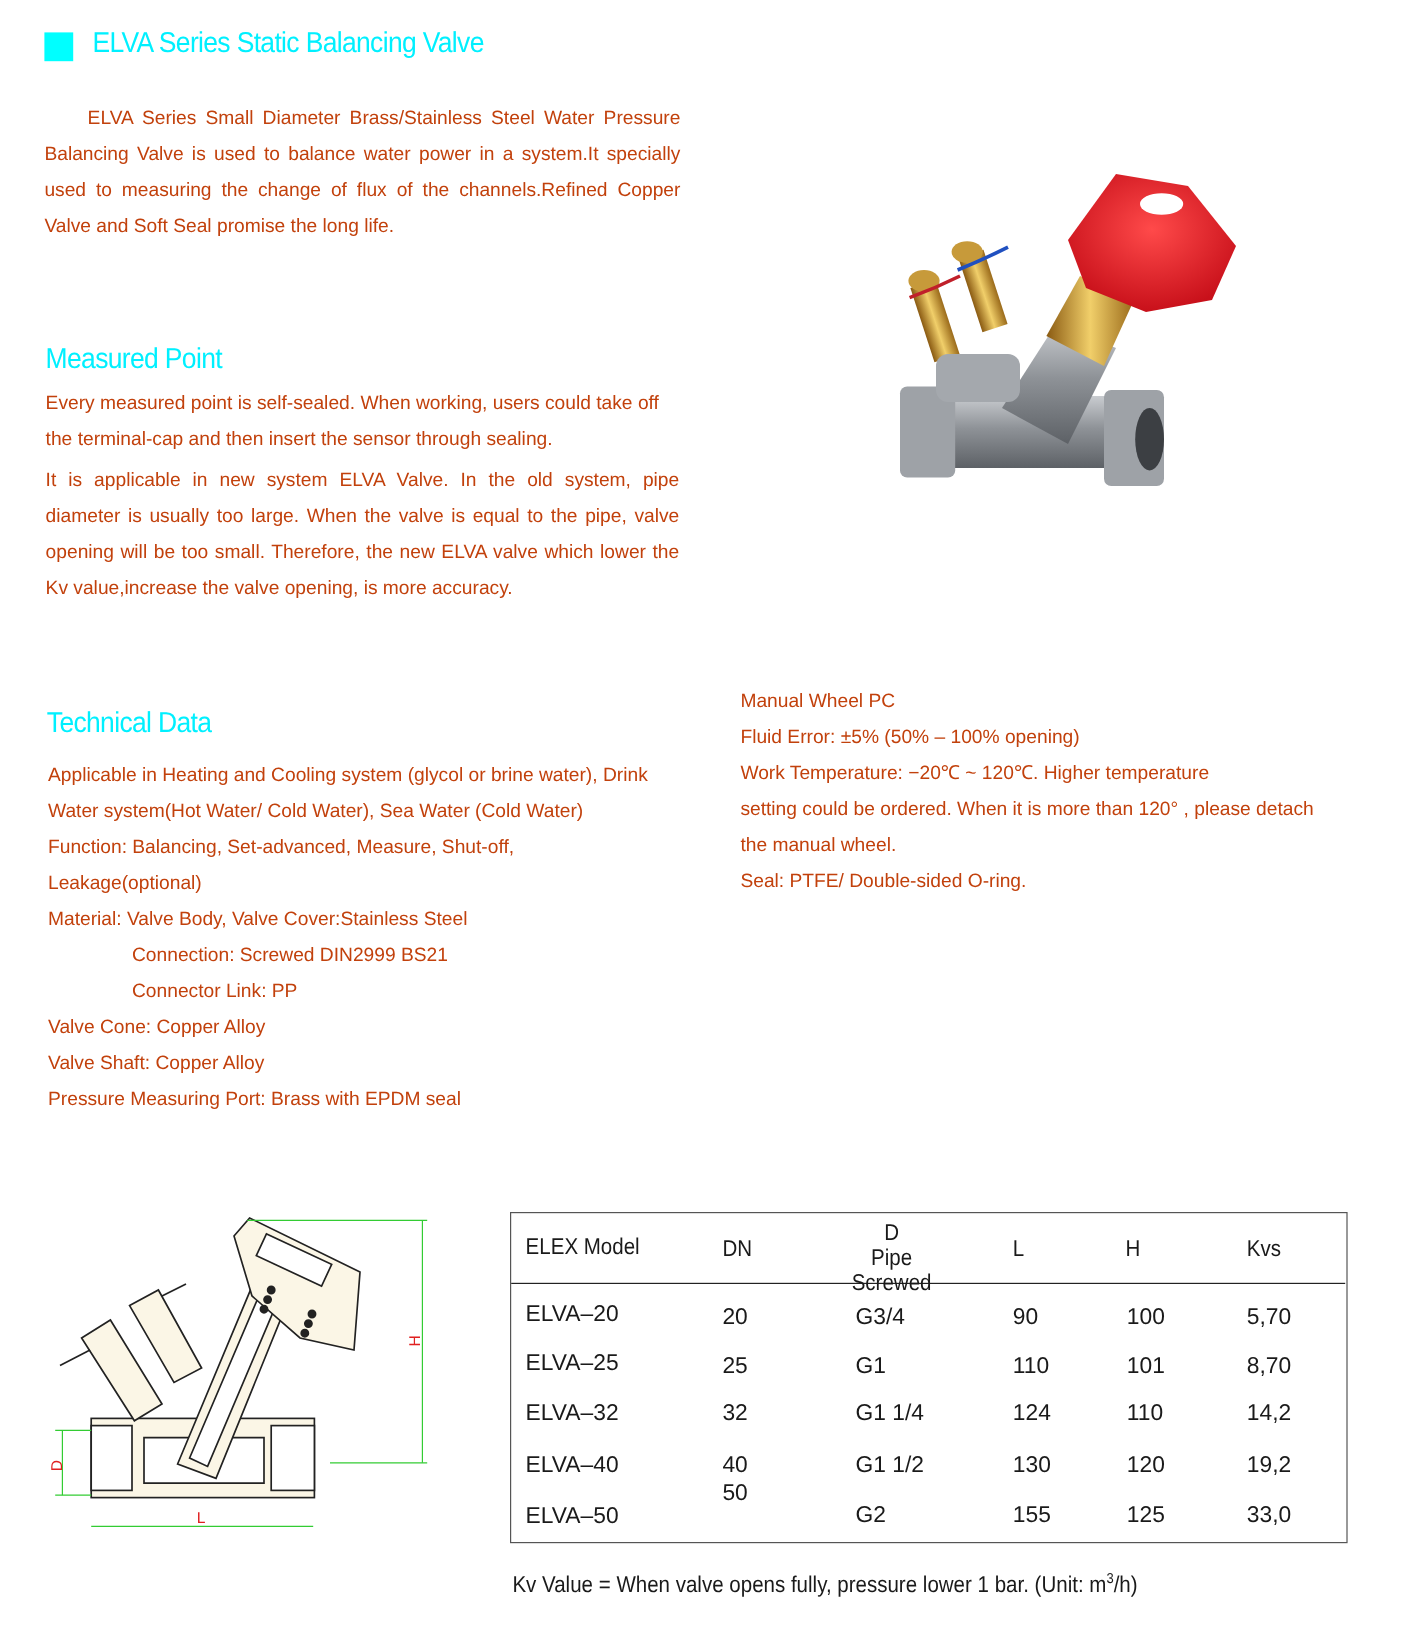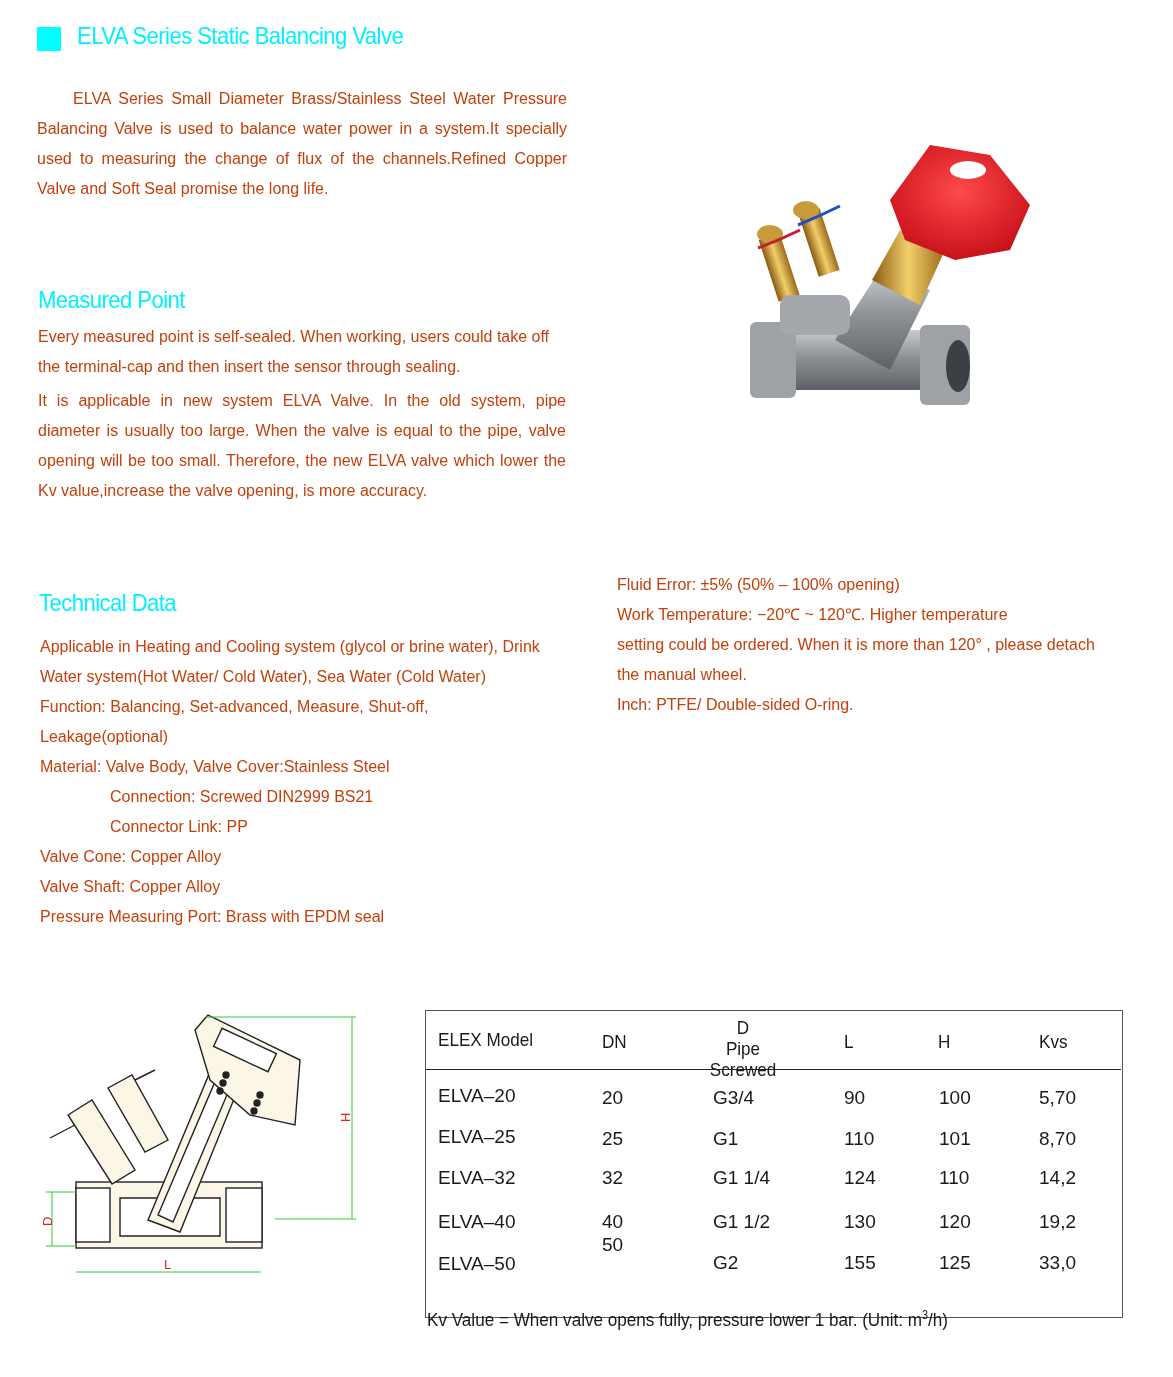--- a/index.html
+++ b/index.html
@@ -16,21 +16,21 @@
   .mp { left:38px; top:322px; width:528px; }
   .mp .just { text-align:justify; margin-top:4px; }
   .td-left { left:40px; top:632px; width:540px; }
   .td-left .ind { padding-left:70px; }
   .td-right { left:617px; top:570px; width:530px; }
   .line { white-space:nowrap; }
 
   .photo { left:740px; top:130px; width:310px; height:300px; }
   .drawing { left:30px; top:1000px; width:340px; height:290px; }
 
-  .tbl { left:425px; top:1010px; width:698px; height:308px; border:1.5px solid #555; box-sizing:border-box;text-decoration:underline; }
+  .tbl { left:425px; top:1010px; width:698px; height:276px; border:1.5px solid #555; box-sizing:border-box;text-decoration:underline; }
   .tbl .hdr { position:absolute; left:0; top:0; width:695px; height:58px; border-bottom:1.5px solid #222; }
   .tbl .cell { position:absolute; font-size:19px; color:#1a1a1a; white-space:nowrap; }
   .tbl .hcell { position:absolute; font-size:19px; color:#1a1a1a; white-space:nowrap; transform:scaleX(0.9); transform-origin:left top; }
   .tbl .dhead { position:absolute; left:262px; top:6px; width:110px; text-align:center; font-size:19px; line-height:21px; transform:scaleX(0.9); transform-origin:center top; }
   .note { left:427px; top:1308px; font-size:19px; color:#1a1a1a; white-space:nowrap; transform:scaleX(0.9); transform-origin:left top; }
 </style>
 </head>
 <body>
 
 <div class="abs title-square"></div>
@@ -94,25 +94,26 @@
   <div class="line">Function: Balancing, Set-advanced, Measure, Shut-off,</div>
   <div class="line">Leakage(optional)</div>
   <div class="line">Material: Valve Body, Valve Cover:Stainless Steel</div>
   <div class="line ind">Connection: Screwed DIN2999 BS21</div>
   <div class="line ind">Connector Link: PP</div>
   <div class="line">Valve Cone: Copper Alloy</div>
   <div class="line">Valve Shaft: Copper Alloy</div>
   <div class="line">Pressure Measuring Port: Brass with EPDM seal</div>
 </div>
 <div class="abs para td-right">
+  <div class="line">Manual Wheel PC</div>
   <div class="line">Fluid Error:  ±5% (50% – 100% opening)</div>
   <div class="line">Work Temperature: −20℃ ~ 120℃. Higher temperature</div>
   <div class="line">setting could be ordered. When it is more than 120°  , please  detach</div>
   <div class="line">the manual wheel.</div>
-  <div class="line">Inch: PTFE/ Double-sided O-ring.</div>
+  <div class="line">Seal: PTFE/ Double-sided O-ring.</div>
 </div>
 
 <div class="abs drawing">
   <svg width="340" height="290" viewBox="0 0 340 290">
     <g fill="#fbf6e6" stroke="#222" stroke-width="1.4">
 
       <rect x="46" y="182" width="186" height="66"></rect>
       <rect x="46" y="188" width="34" height="54" fill="#fff"></rect>
       <rect x="196" y="188" width="36" height="54" fill="#fff"></rect>
       <path d="M90 198 L190 198 L190 236 L90 236 Z" fill="#fff"></path>

